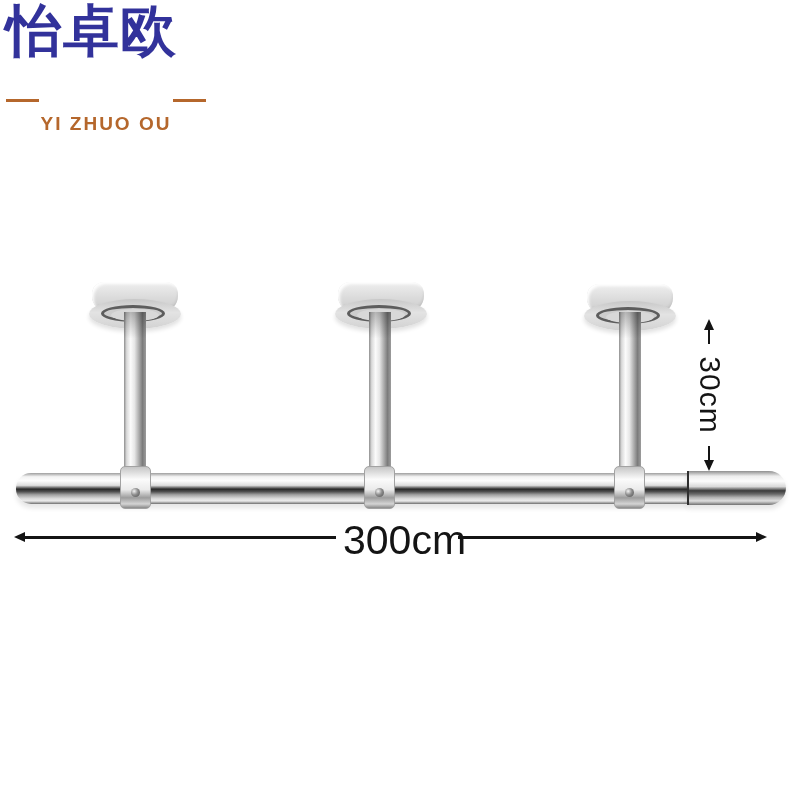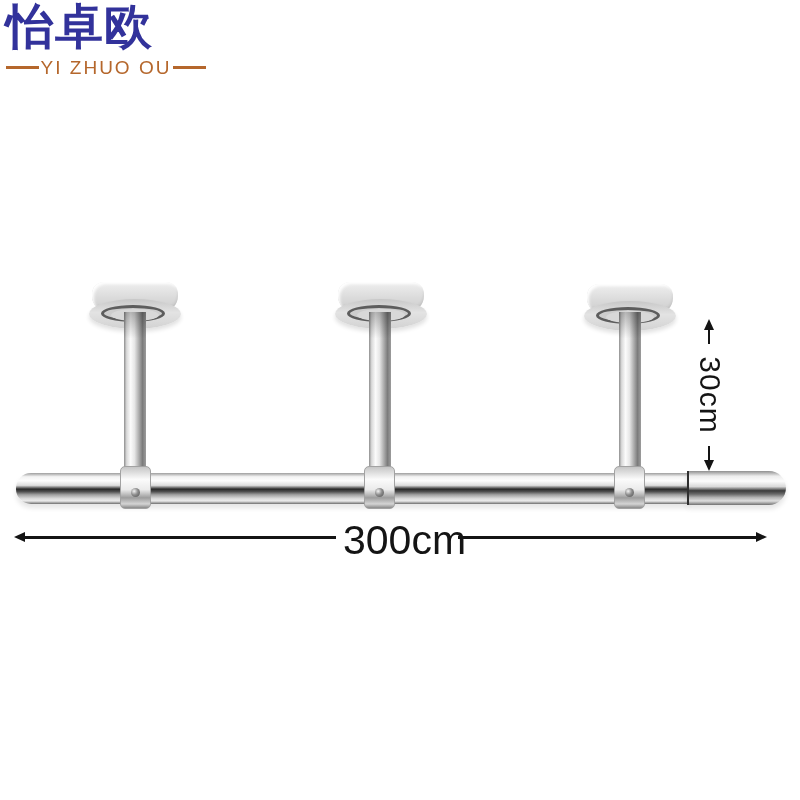--- a/index.html
+++ b/index.html
@@ -4,28 +4,28 @@
 <style>
   html,body{margin:0;padding:0;background:#fff;}
   .stage{
     position:relative;width:800px;height:800px;background:#ffffff;overflow:hidden;
     font-family:"Liberation Sans",sans-serif;
   }
 
   
   .logo{position:absolute;left:6px;top:0px;width:214px;}
   .logo-cn{
-    font-family:"DejaVu Sans",sans-serif;font-weight:bold;font-size:48px;line-height:1.1;
+    font-family:"DejaVu Sans",sans-serif;font-weight:bold;font-size:56px;line-height:1.1;
     color:#32329b;letter-spacing:1px;white-space:nowrap;
   }
   .logo-en-row{display:flex;align-items:center;width:200px;margin-top:4px;}
   .logo-dash{flex:1;height:3px;background:#b5672c;}
   .logo-en{
-    font-size:19px;font-weight:normal;color:#b5672c;letter-spacing:2px;
-    padding:0 2px;white-space:nowrap;
+    font-size:19px;font-weight:bold;color:#b5672c;letter-spacing:2px;
+    padding:0 2px;white-space:nowrap;margin-top:47px;
   }
 
   
   .mount{position:absolute;width:92px;height:56px;z-index:1;}
   .disc-cap{
     position:absolute;left:3px;top:0;width:86px;height:30px;
     border-radius:12px 12px 16px 16px;
     background:linear-gradient(180deg,#efefef,#dadada 55%,#cccccc);
     box-shadow:inset 2px 2px 3px #ffffff,inset 0 -2px 3px rgba(0,0,0,0.10);
   }

